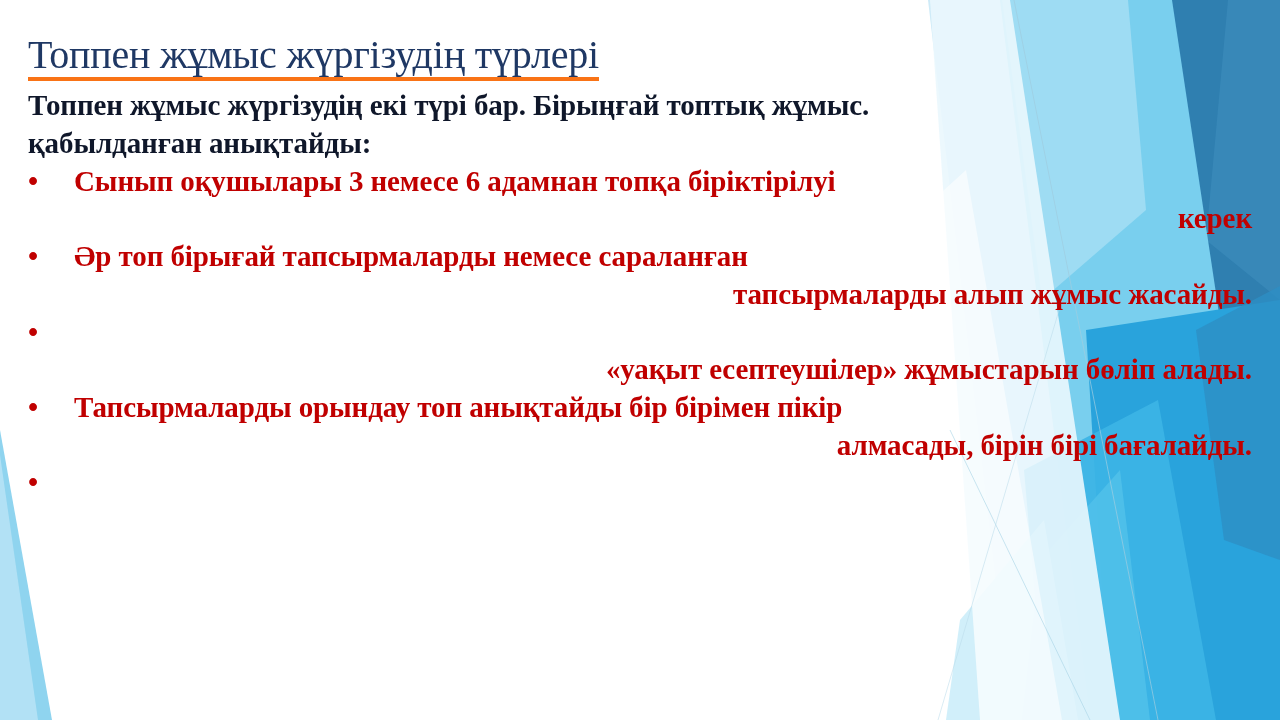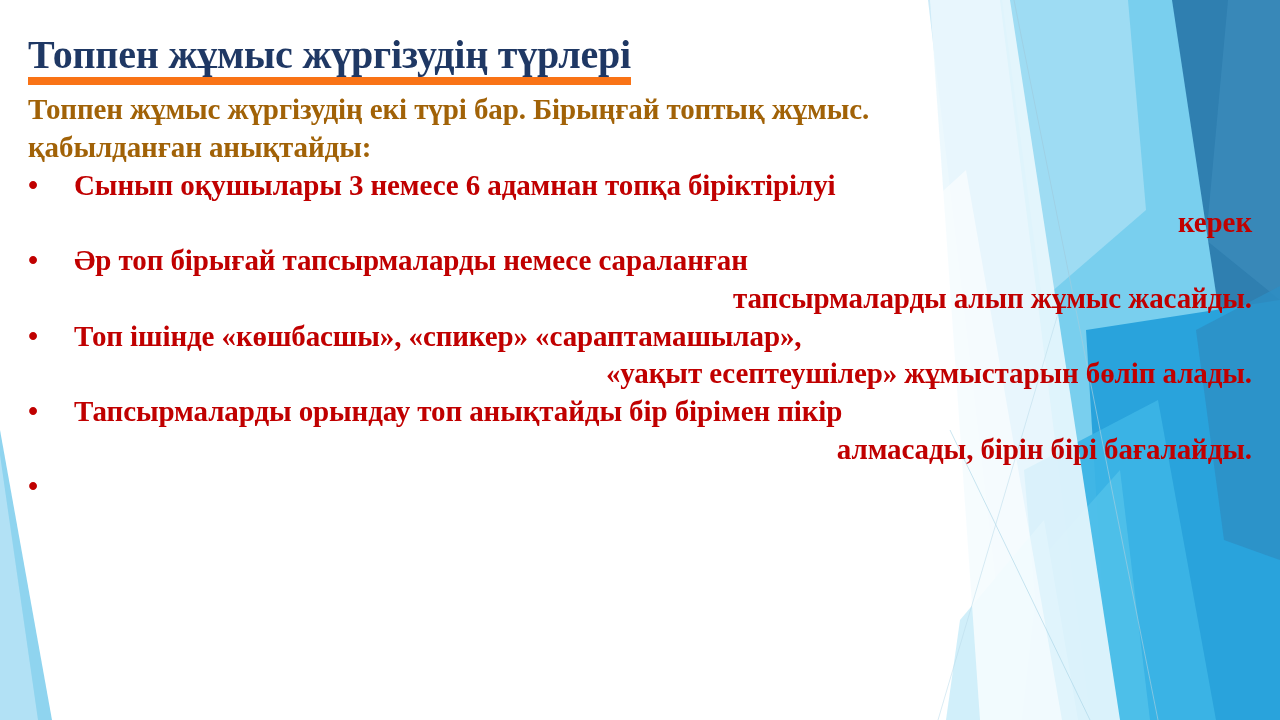--- a/index.html
+++ b/index.html
@@ -31,38 +31,38 @@
     position: relative;
     z-index: 2;
     padding: 34px 0 0 28px;
     width: 1252px;
     box-sizing: border-box;
   }
 
   #slide-title {
     color: #1F3864;
     font-size: 40px;
-    font-weight: bold;
+    font-weight: normal;
     line-height: 1.06;
     letter-spacing: -0.2px;
     margin: 0 0 6px 0;
     display: inline-block;
-    border-bottom: 8px solid #f97316;
+    border-bottom: 4px solid #f97316;
     padding-bottom: 1px;
     white-space: nowrap;
   }
 
   .body-block {
     margin: 0;
     padding: 0;
     list-style: none;
   }
 
   .para {
-    color: #a16207;
+    color: #0f172a;
     font-size: 29px;
     font-weight: bold;
     line-height: 1.30;
     margin: 0;
     letter-spacing: -0.1px;
     white-space: nowrap;
   }
 
   .bullet-row {
     color: #C00000;
@@ -145,21 +145,20 @@
       <p class="cont-line">керек</p>
 
       <div class="bullet-row">
         <span class="bullet-dot">•</span>
         <span class="bullet-text">Әр топ  бірығай тапсырмаларды немесе сараланған</span>
       </div>
       <p class="cont-line">тапсырмаларды   алып жұмыс жасайды.</p>
 
       <div class="bullet-row">
         <span class="bullet-dot">•</span>
-        <span class="bullet-text">Топ ішінде «көшбасшы», «спикер» «сараптамашылар»,</span>
       </div>
       <p class="cont-line">«уақыт есептеушілер» жұмыстарын бөліп алады.</p>
 
       <div class="bullet-row">
         <span class="bullet-dot">•</span>
         <span class="bullet-text">Тапсырмаларды орындау  топ анықтайды бір бірімен пікір</span>
       </div>
       <p class="cont-line">алмасады, бірін бірі бағалайды.</p>
 
       <div class="bullet-row">

